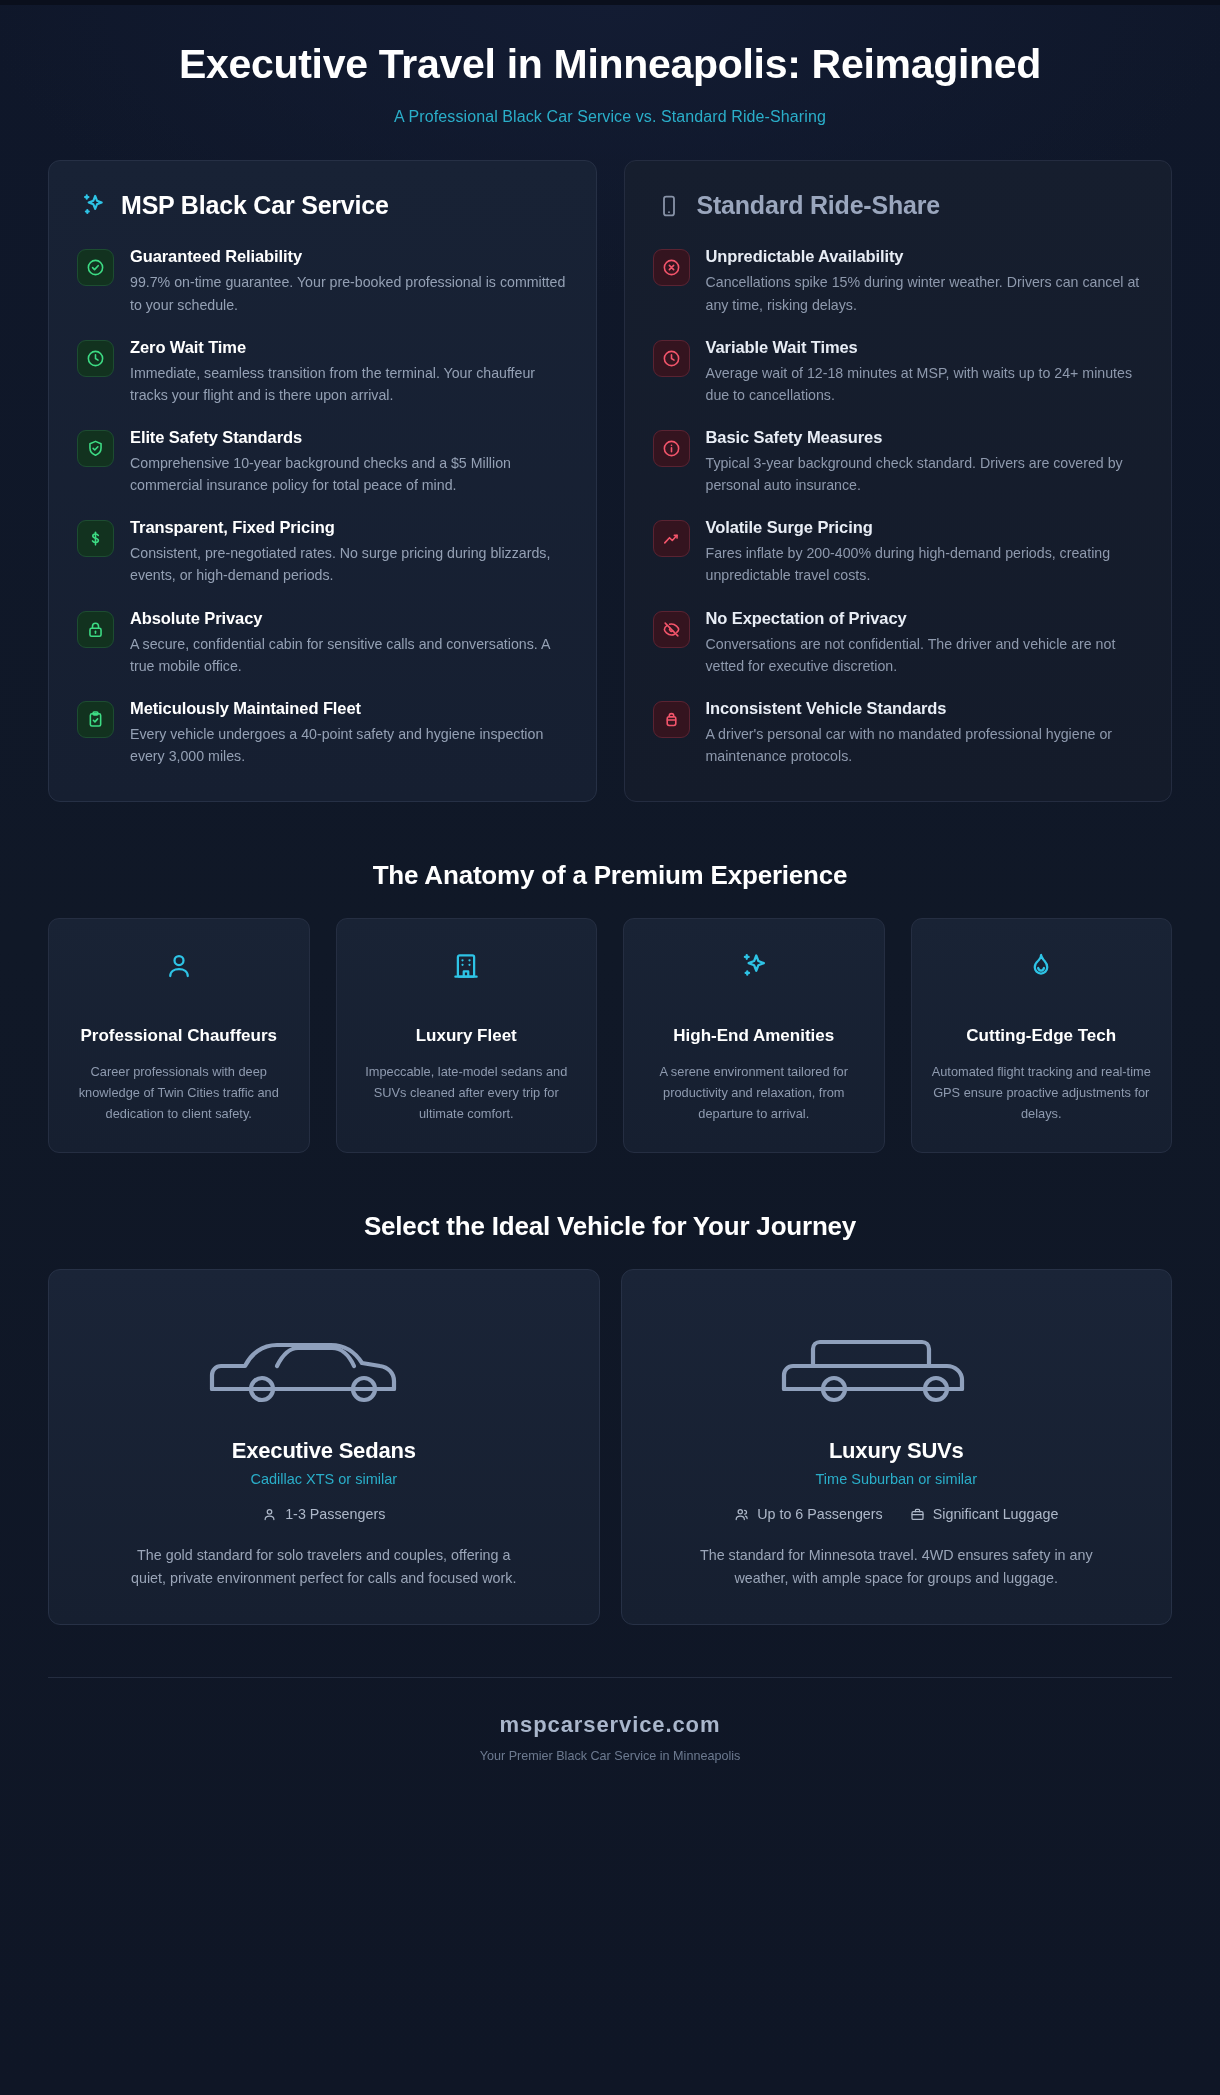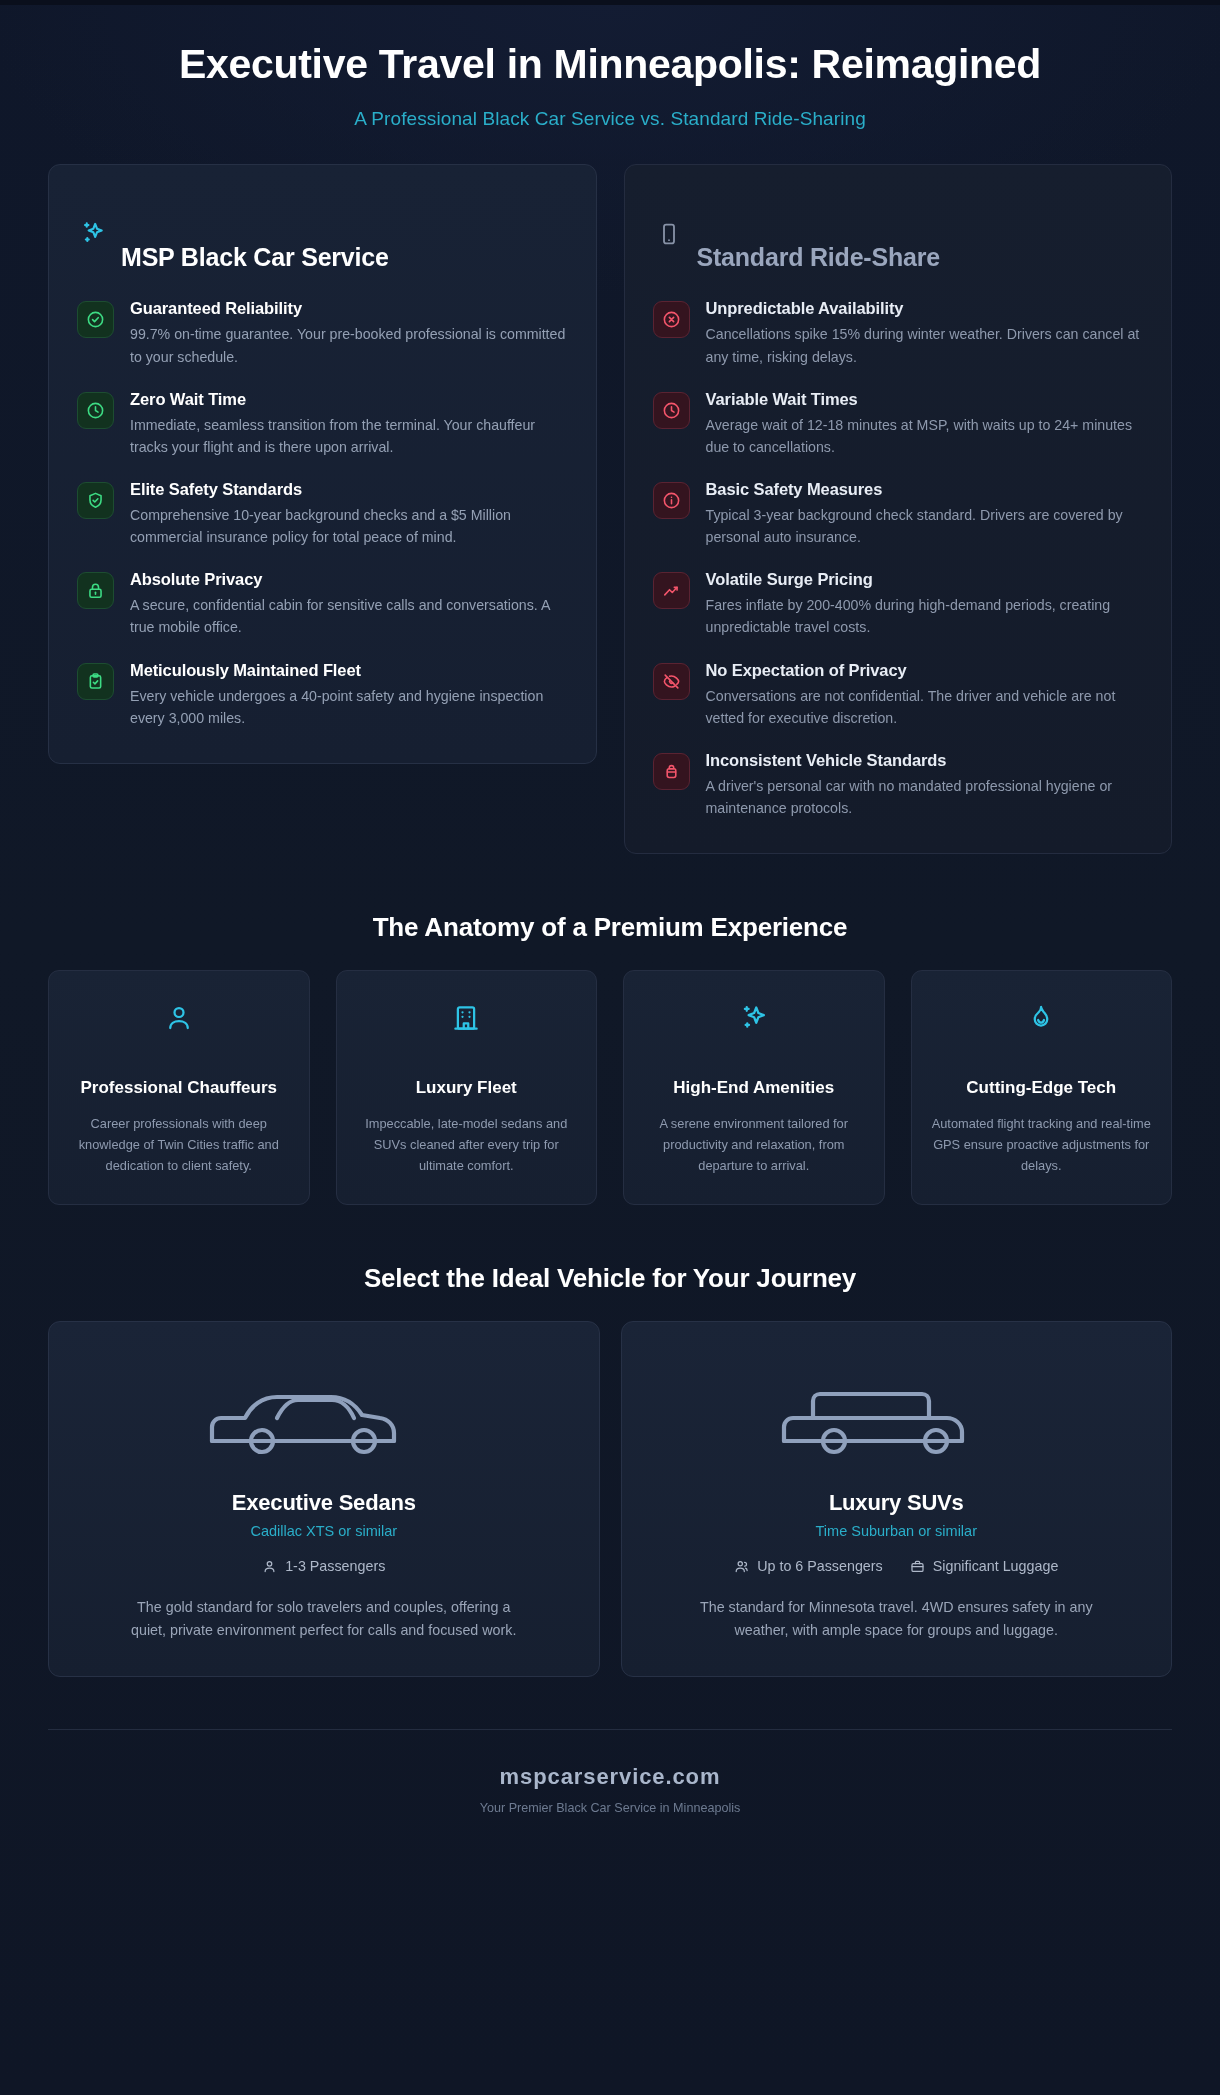--- a/index.html
+++ b/index.html
@@ -25,34 +25,34 @@
   }
   .inner { width:1124px; margin:0 auto; padding-top:28px; }
 
   
   .hero { text-align:center; padding:12px 0 34px; }
   .hero h1 {
     font-size:41px; line-height:1.18; font-weight:700; color:#ffffff;
     letter-spacing:-0.3px; max-width:900px; margin:0 auto;
   }
   .hero .sub {
-    margin-top:20px; font-size:19px; color:#2aaec9; font-weight:400;
+    margin-top:20px; font-size:16px; color:#2aaec9; font-weight:400;
     letter-spacing:.1px;
   }
 
   
   .compare { display:flex; gap:27px; align-items:flex-start; }
   .cmp-card {
     flex:1 1 0; border-radius:12px; padding:30px 28px 34px;
     background:linear-gradient(180deg,#182235 0%, #161f31 100%);
     border:1px solid #263045;
   }
   .cmp-card.right { background:linear-gradient(180deg,#161e2e 0%,#141b2a 100%); border-color:#242c40; }
   .cmp-head { display:flex; align-items:center; gap:13px; margin-bottom:27px; padding-left:2px;}
-  .cmp-head .htitle { font-size:25px; font-weight:700; color:#ffffff; letter-spacing:-.2px;margin-top:48px;}
+  .cmp-head .htitle { font-size:25px; font-weight:700; color:#ffffff; letter-spacing:-.2px;}
   .cmp-card.right .htitle { color:#9aa6bd; }
   .cmp-head .hicon { width:29px; height:29px; display:flex; align-items:center; justify-content:center; }
 
   .item { display:flex; gap:16px; margin-bottom:22px; }
   .item:last-child { margin-bottom:0; }
   .ibox {
     width:37px;height:37px;min-width:37px;border-radius:9px;
     display:flex;align-items:center;justify-content:center;margin-top:2px;
   }
   .ibox.good { background:#12321f; border:1px solid #1d4d31; }
@@ -158,20 +158,32 @@
                 <path d="M12 3l7 3v5.5c0 4.2-2.9 7.6-7 9-4.1-1.4-7-4.8-7-9V6z"></path>
                 <path d="M9 11.8l2.1 2.1 3.9-4.1"></path>
               </svg>
           </span>
           <div class="itxt">
             <h3>Elite Safety Standards</h3>
             <p>Comprehensive 10-year background checks and a $5 Million commercial insurance policy for total peace of mind.</p>
           </div>
         </div>
 
+        <div class="item">
+          <span class="ibox good">
+            <svg width="19" height="19" viewBox="0 0 24 24" fill="none" stroke="#3ddc84" stroke-width="2" stroke-linecap="round" stroke-linejoin="round">
+                <path d="M12 4v16"></path>
+                <path d="M15.5 8.2c-.6-1.1-1.9-1.8-3.5-1.8-2 0-3.4 1-3.4 2.5 0 3.6 7 1.8 7 5.4 0 1.6-1.5 2.7-3.6 2.7-1.8 0-3.2-.8-3.8-2"></path>
+              </svg>
+          </span>
+          <div class="itxt">
+            <h3>Transparent, Fixed Pricing</h3>
+            <p>Consistent, pre-negotiated rates. No surge pricing during blizzards, events, or high-demand periods.</p>
+          </div>
+        </div>
 
         <div class="item">
           <span class="ibox good">
             <svg width="19" height="19" viewBox="0 0 24 24" fill="none" stroke="#3ddc84" stroke-width="2" stroke-linecap="round" stroke-linejoin="round">
                 <rect x="5" y="10.5" width="14" height="10" rx="2"></rect>
                 <path d="M8.2 10.5V7.8a3.8 3.8 0 017.6 0v2.7"></path>
                 <path d="M12 14.2v2.6"></path>
               </svg>
           </span>
           <div class="itxt">

